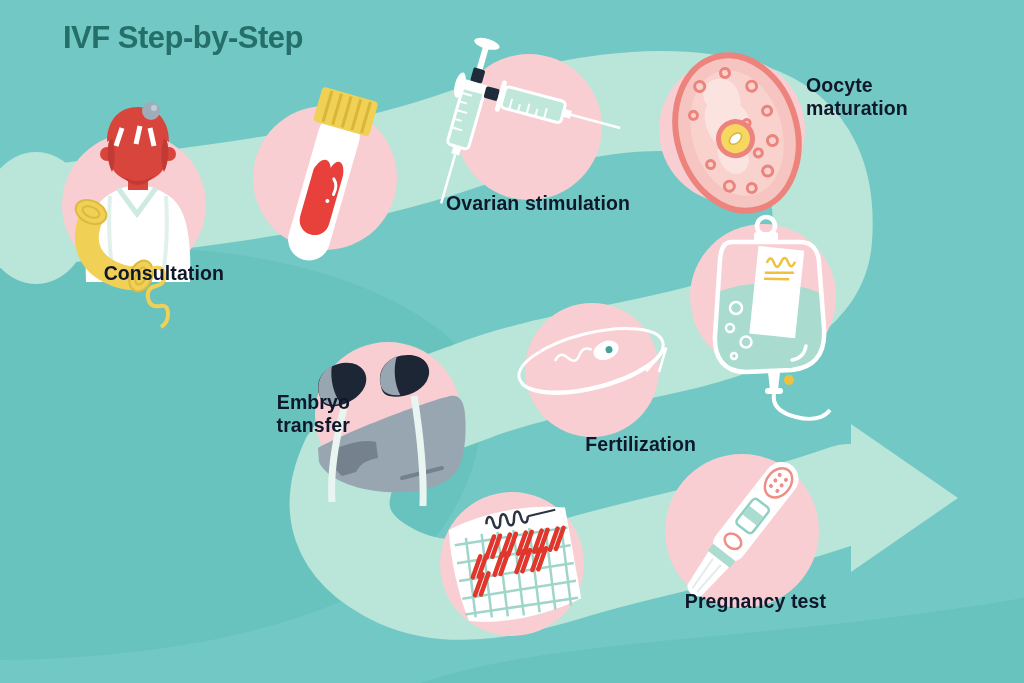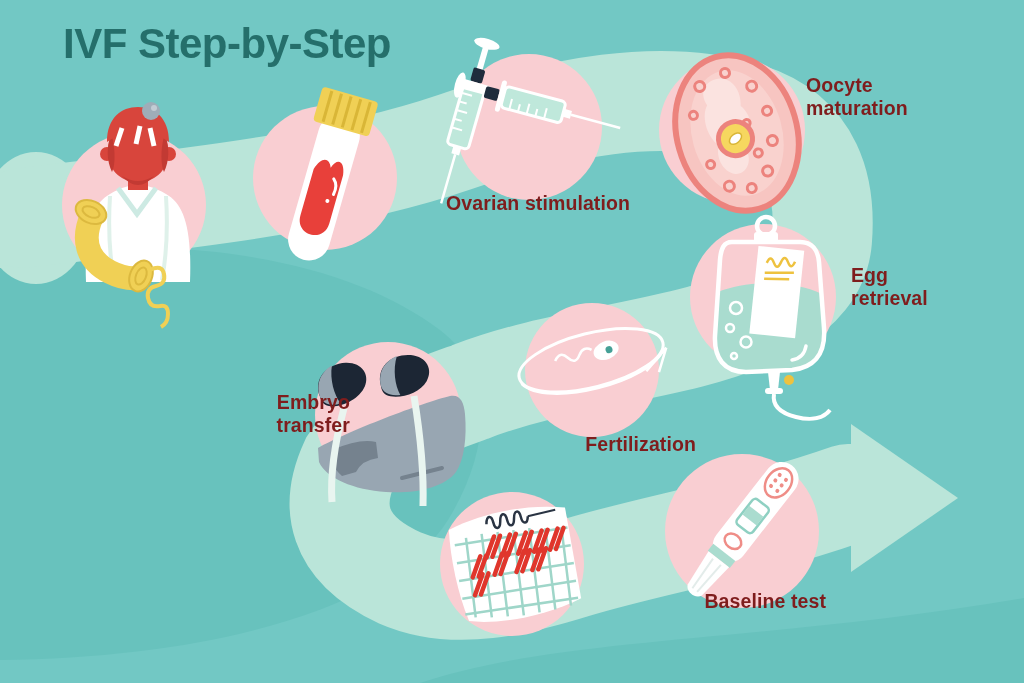--- a/index.html
+++ b/index.html
@@ -10,28 +10,28 @@
   }
   .stage svg{display:block;}
   .band-svg{position:absolute;left:0;top:0;z-index:1;}
   .step-circle{
     position:absolute;border-radius:50%;
     background:#f9ced2;z-index:2;
   }
   .icon-svg{position:absolute;z-index:3;overflow:visible;}
   .step-label{
     position:absolute;z-index:4;
-    color:#7f1d1d;font-weight:bold;font-size:19.5px;line-height:1.18;
+    color:#0f172a;font-weight:bold;font-size:19.5px;line-height:1.18;
     white-space:pre-line;letter-spacing:0.1px;
   }
   .center{text-align:right;}
   .leftal{text-align:left;}
   .page-title{
     position:absolute;left:63px;top:20px;z-index:4;
-    color:#256f6b;font-weight:bold;font-size:42px;letter-spacing:-0.5px;
+    color:#256f6b;font-weight:bold;font-size:31px;letter-spacing:-0.5px;
     font-family:"Liberation Sans", sans-serif;
   }
 </style>
 </head>
 <body>
 
 <div class="stage">
 
   <svg class="band-svg" width="1024" height="683" viewBox="0 0 1024 683">
 
@@ -218,23 +218,22 @@
       </g>
       <rect x="83" y="48" width="20" height="32" rx="4" fill="#ffffff" stroke="#8fd0c2" stroke-width="2.5"></rect>
       <rect x="84" y="58" width="18" height="11" fill="#aadccf"></rect>
       <ellipse cx="93" cy="96" rx="9" ry="7" stroke="#ef8d87" stroke-width="2.5" fill="none"></ellipse>
       <rect x="79" y="110" width="28" height="9" fill="#aadccf"></rect>
       <path d="M80 119 L 106 119 L 102 158 C 99 165 87 165 84 158 Z" fill="#ffffff"></path>
       <path d="M88 122 L 90 158 M 98 122 L 96 158" stroke="#e3ecea" stroke-width="2"></path>
     </g>
   </svg>
 
+  <div class="step-label center" style="left:44px;top:262px;width:180px;">Consultation</div>
   <div class="step-label center" style="left:420px;top:192px;width:210px;">Ovarian stimulation</div>
   <div class="step-label leftal" style="left:806px;top:74px;width:150px;">Oocyte
 maturation</div>
-  <div class="step-label leftal" style="left:851px;top:264px;width:120px;">Egg
-retrieval</div>
   <div class="step-label center" style="left:190px;top:391px;width:160px;">Embryo
 transfer</div>
   <div class="step-label center" style="left:496px;top:433px;width:200px;">Fertilization</div>
-  <div class="step-label center" style="left:626px;top:590px;width:200px;">Baseline test</div>
+  <div class="step-label center" style="left:626px;top:590px;width:200px;">Pregnancy test</div>
 
 </div>
 
 </body></html>

